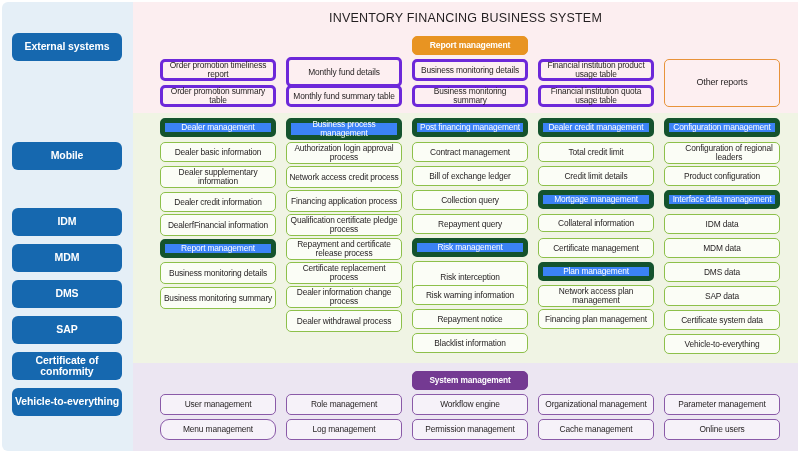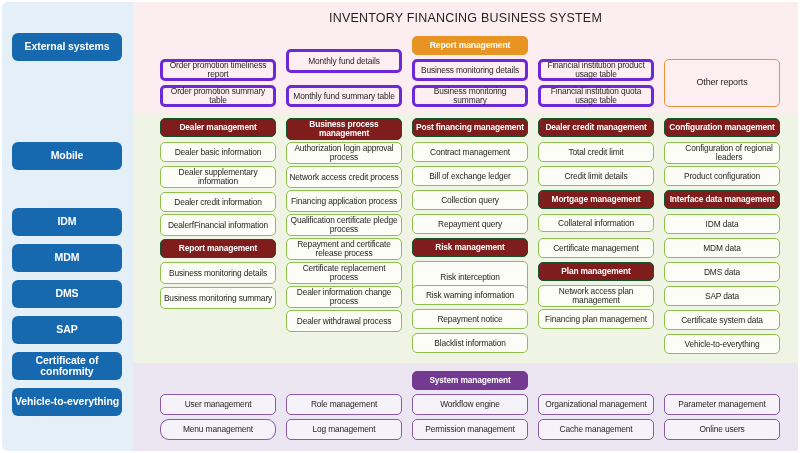--- a/index.html
+++ b/index.html
@@ -70,21 +70,21 @@
   }
   .n-pink{
     background:#fdeff1;border:3px solid #6d28d9;color:#231f20;
   }
   .n-pink-big{
     background:#fdeff1;border:1px solid #e8933a;color:#231f20;
   }
 
   
   .n-green-head{
-    background:#7f1d1d;border:1px solid #14532d;color:#ffffff;font-weight:bold;
+    background:#3b82f6;border:5px solid #14532d;color:#ffffff;font-weight:normal;
   }
   .n-green{
     background:#fbfdf6;border:1px solid #8dc04a;color:#231f20;
   }
 
   
   .n-purple-head{
     background:#743a92;border:1px solid #743a92;color:#ffffff;font-weight:bold;
   }
   .n-purple{
@@ -110,21 +110,21 @@
   <div class="side-pill" style="top:280px;">DMS</div>
   <div class="side-pill" style="top:316px;">SAP</div>
   <div class="side-pill" style="top:352px;">Certificate of conformity</div>
   <div class="side-pill" style="top:388px;">Vehicle-to-everything</div>
 
   <div class="node n-orange-head" style="left:412px;top:36px;width:116px;height:19px;font-size:8.6px;">Report management</div>
 
   <div class="node n-pink" style="left:160px;top:59px;width:116px;height:22px;">Order promotion timeliness report</div>
   <div class="node n-pink" style="left:160px;top:85px;width:116px;height:22px;">Order promotion summary table</div>
 
-  <div class="node n-pink" style="left:286px;top:49px;width:116px;height:24px;">Monthly fund details</div>
+  <div class="node n-pink" style="left:286px;top:57px;width:116px;height:30px;">Monthly fund details</div>
   <div class="node n-pink" style="left:286px;top:85px;width:116px;height:22px;">Monthly fund summary table</div>
 
   <div class="node n-pink" style="left:412px;top:59px;width:116px;height:22px;">Business monitoring details</div>
   <div class="node n-pink" style="left:412px;top:85px;width:116px;height:22px;">Business monitoring summary</div>
 
   <div class="node n-pink" style="left:538px;top:59px;width:116px;height:22px;">Financial institution product usage table</div>
   <div class="node n-pink" style="left:538px;top:85px;width:116px;height:22px;">Financial institution quota usage table</div>
 
   <div class="node n-pink-big" style="left:664px;top:59px;width:116px;height:48px;font-size:9px;">Other reports</div>
 

